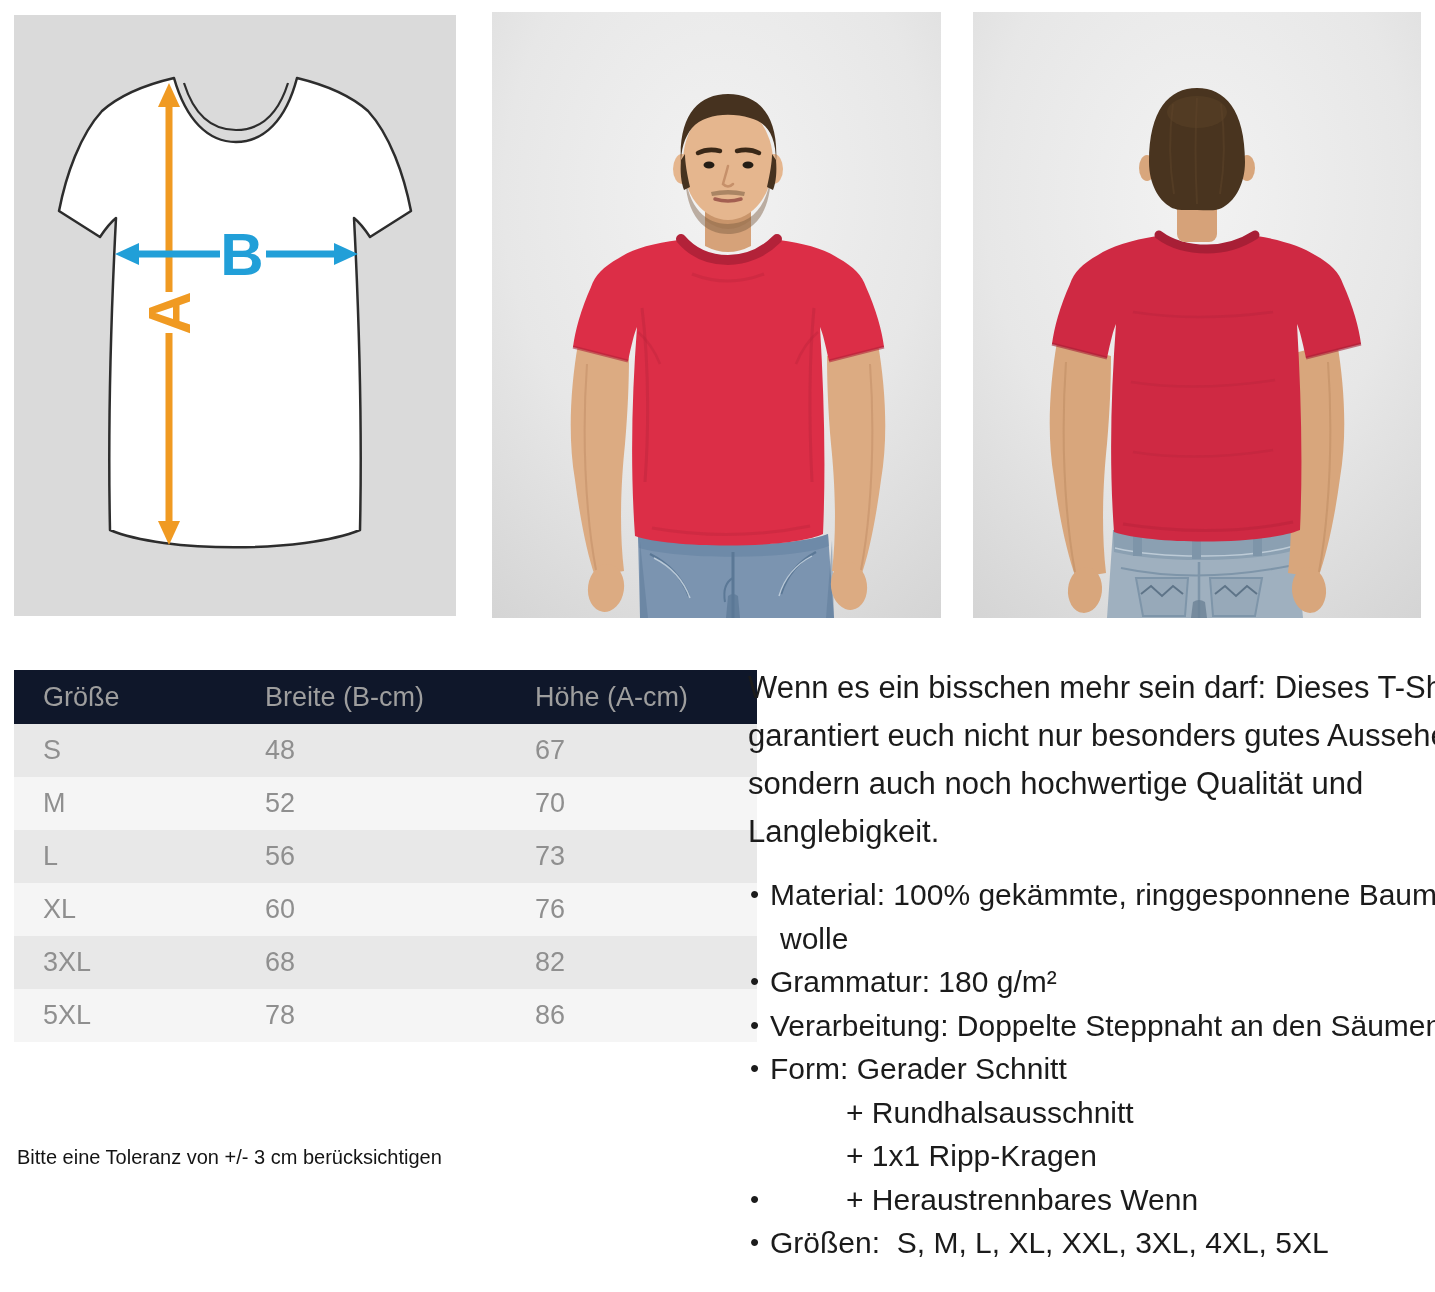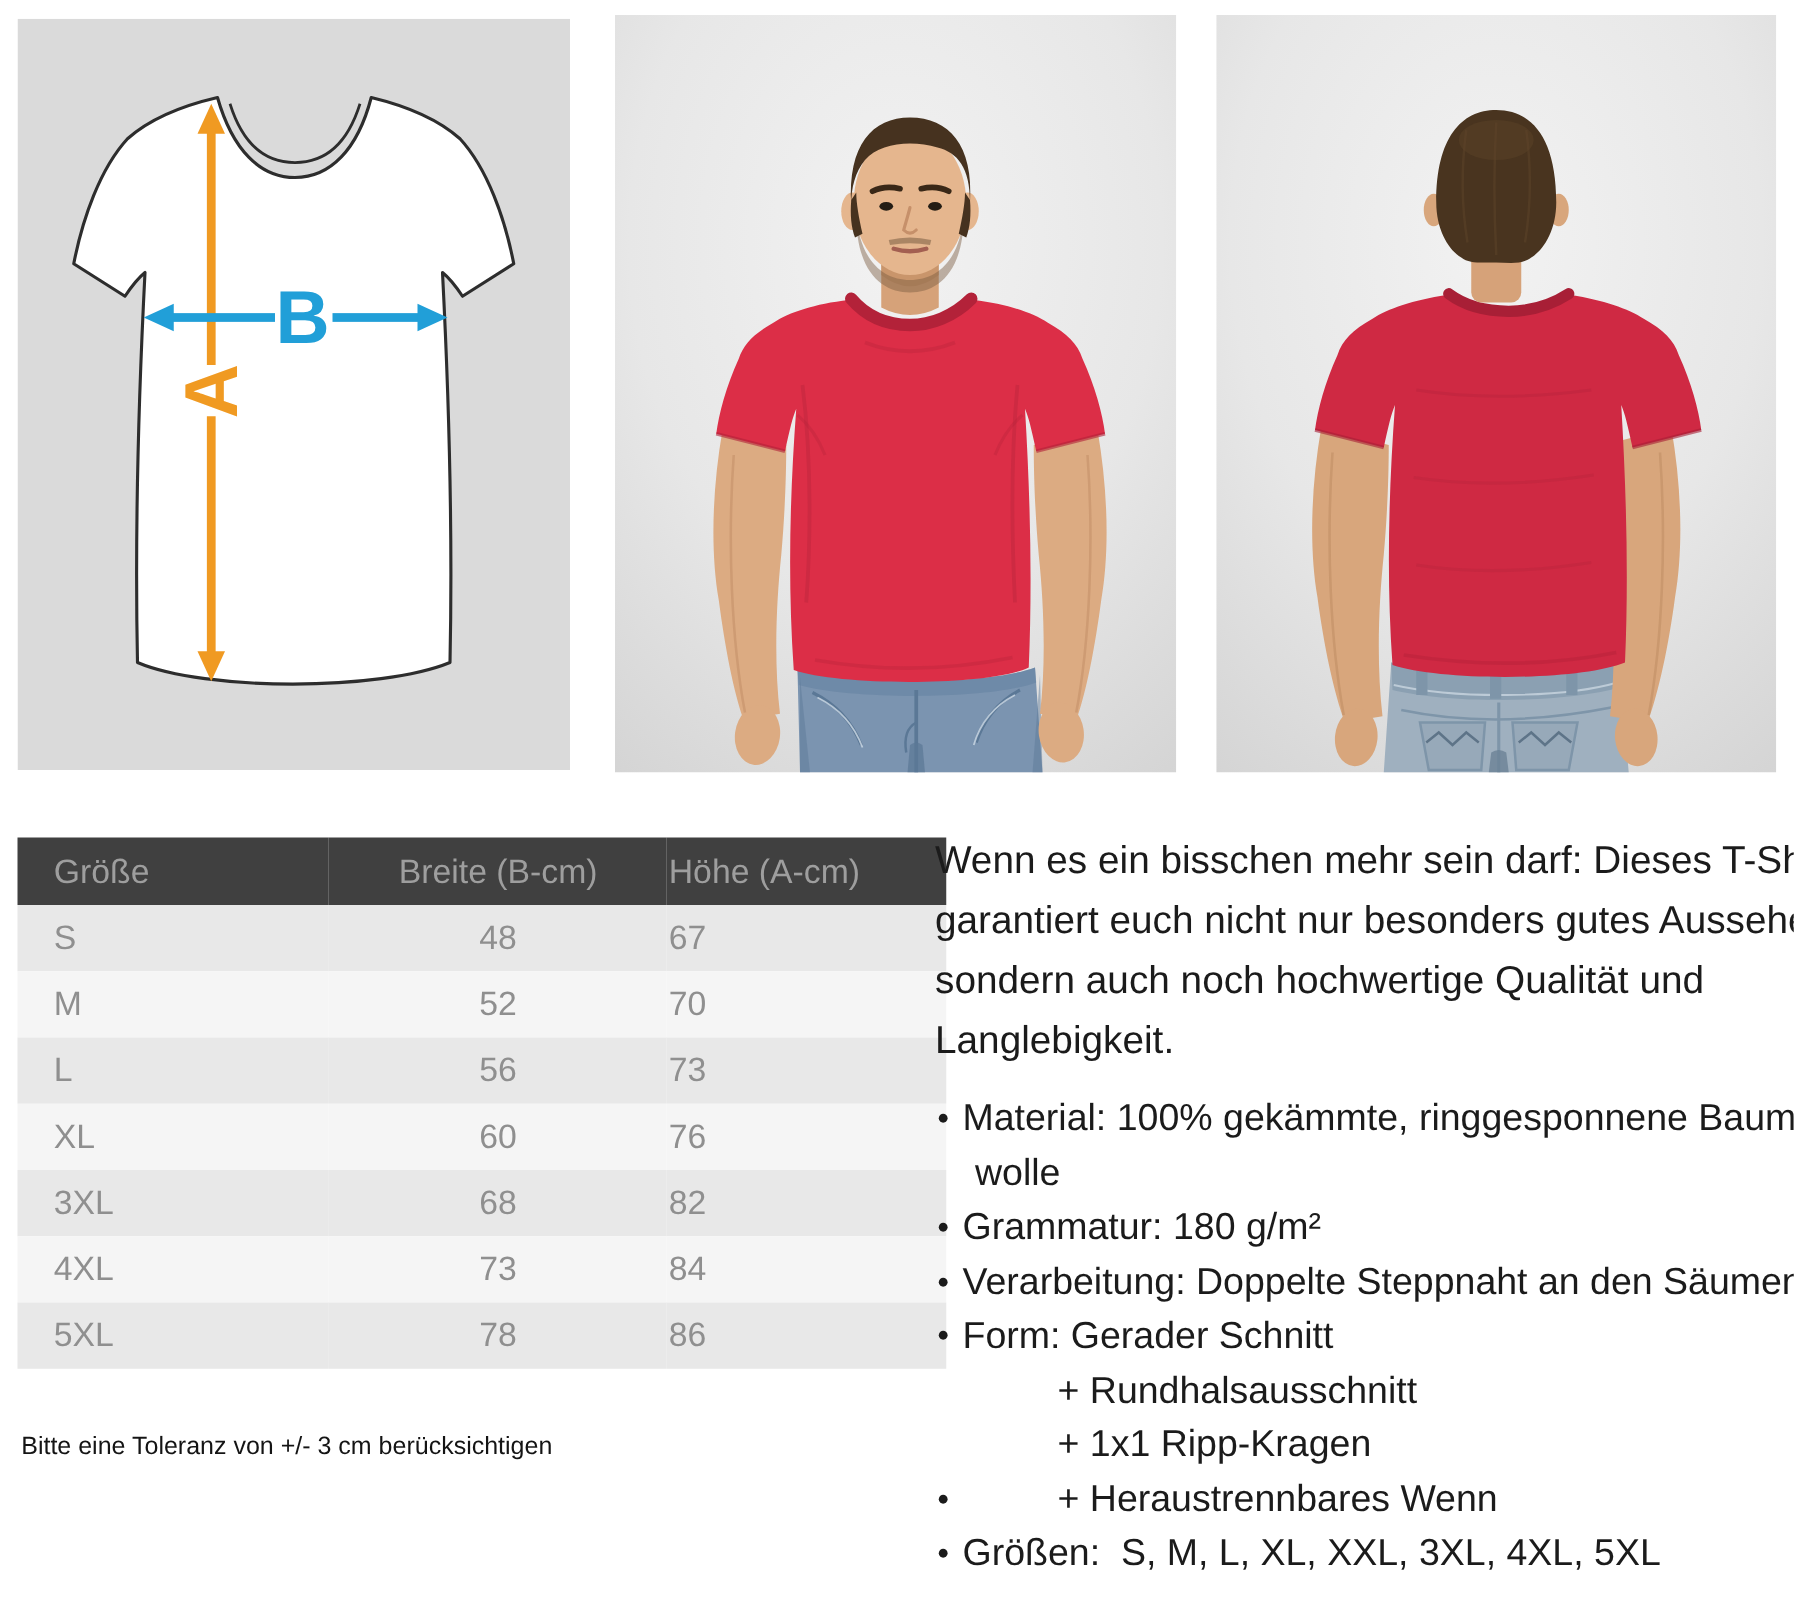--- a/index.html
+++ b/index.html
@@ -14,28 +14,28 @@
   .panel svg{display:block;width:100%;height:100%;}
   svg text{font-family:"Liberation Sans",sans-serif;}
 
   
   #size-table{
     position:absolute;left:14px;top:670px;width:707px;
     border-collapse:collapse;table-layout:fixed;
     font-size:27px;color:#8f8f8f;
   }
   #size-table th{
-    height:52px;background:#404040;font-weight:normal;text-align:left;
+    height:52px;background:#0f172a;font-weight:normal;text-align:left;
     color:#9e9e9e;vertical-align:middle;
   }
   #size-table td{height:51px;vertical-align:middle;}
   #size-table tbody tr:nth-child(odd) td{background:#e8e8e8;}
   #size-table tbody tr:nth-child(even) td{background:#f5f5f5;}
   #size-table th:nth-child(1),#size-table td:nth-child(1){width:219px;padding-left:29px;}
-  #size-table th:nth-child(2),#size-table td:nth-child(2){width:267px;padding-left:2px;text-align:center;}
+  #size-table th:nth-child(2),#size-table td:nth-child(2){width:267px;padding-left:2px;}
   #size-table th:nth-child(3),#size-table td:nth-child(3){width:221px;padding-left:2px;}
 
   .tolerance{
     position:absolute;left:17px;top:1146px;font-size:20px;color:#141414;white-space:pre;
   }
   .model-note{
     position:absolute;left:17px;top:1197px;font-size:30px;line-height:46px;color:#141414;white-space:pre;
   }
 
   
@@ -275,25 +275,20 @@
       <td>XL</td>
       <td>60</td>
       <td>76</td>
     </tr>
     <tr>
       <td>3XL</td>
       <td>68</td>
       <td>82</td>
     </tr>
     <tr>
-      <td>4XL</td>
-      <td>73</td>
-      <td>84</td>
-    </tr>
-    <tr>
       <td>5XL</td>
       <td>78</td>
       <td>86</td>
     </tr>
   </tbody>
 </table>
 
 <div class="tolerance">Bitte eine Toleranz von +/- 3 cm berücksichtigen</div>
 <div class="model-note">
   <div></div>

